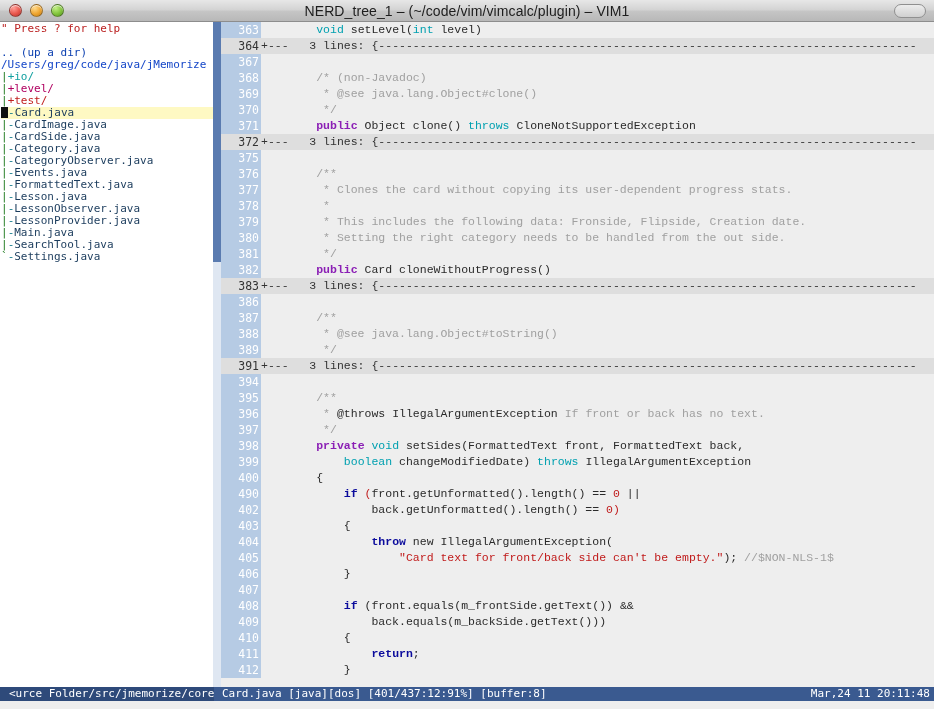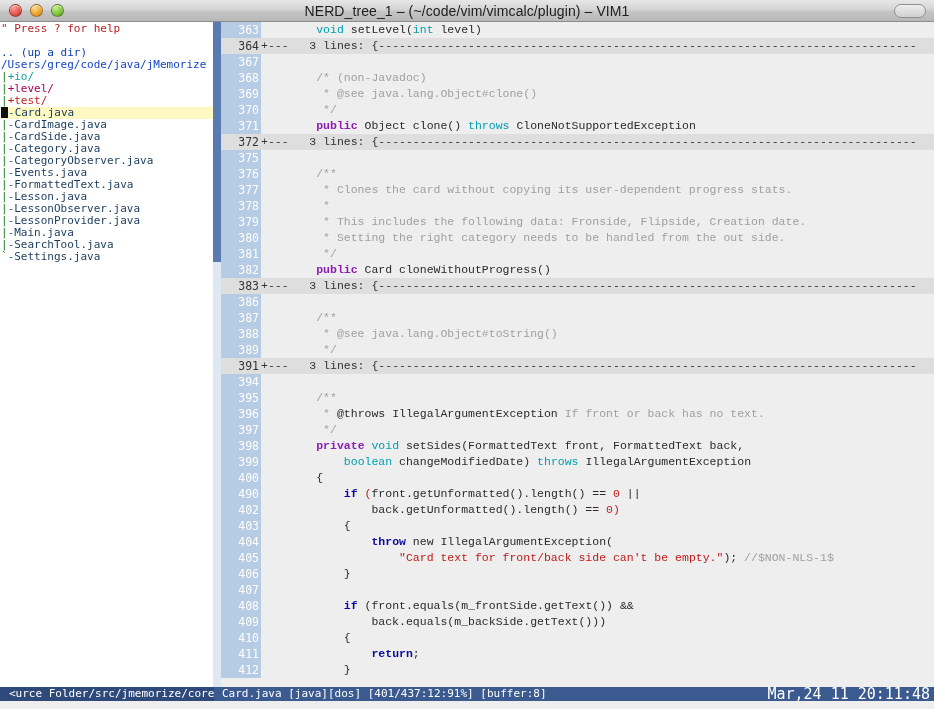--- a/index.html
+++ b/index.html
@@ -169,21 +169,21 @@
     position: absolute; left: 222px; top: 0;
     height: 14px; line-height: 14px;
     color: #ffffff;
     font-size: 11px;
     white-space: pre;
   }
   .st-right {
     position: absolute; right: 4px; top: 0;
     height: 21px; line-height: 14px;
     color: #ffffff;
-    font-size: 15px;
+    font-size: 11px;
     white-space: pre;
   }
   .bottombar {
     position: absolute; left: 0; top: 701px;
     width: 934px; height: 8px;
     background: #eeeeee;
   }
 </style>
 </head>
 <body>

